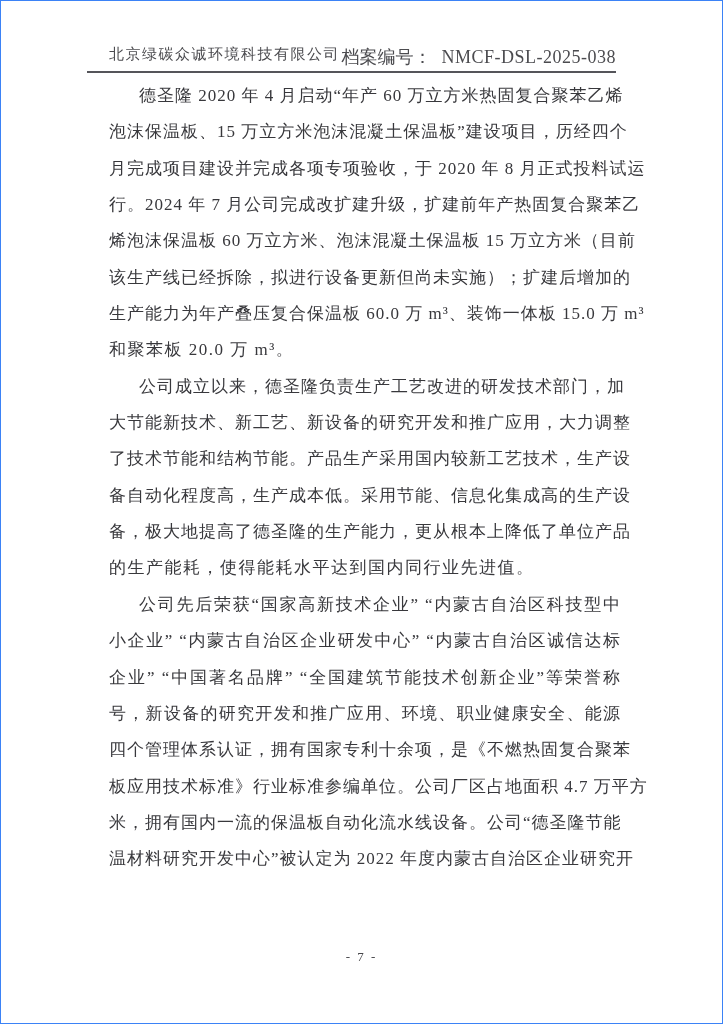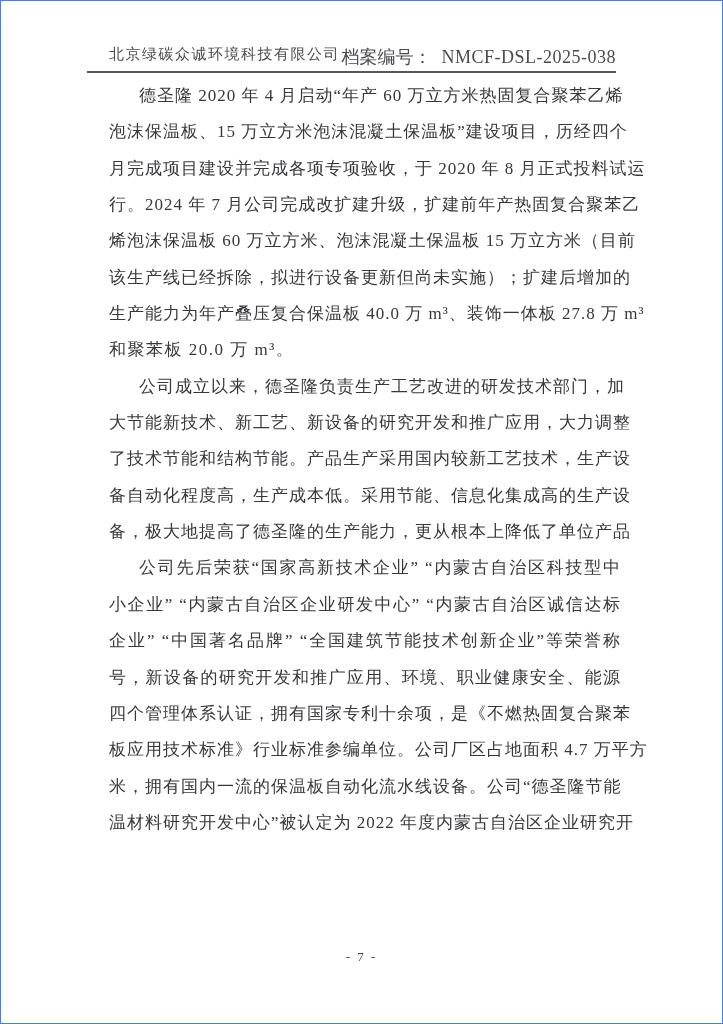--- a/index.html
+++ b/index.html
@@ -98,27 +98,28 @@
 
   <div class="header-rule"></div>
 
   <div class="doc-body" id="doc-body">
       <div class="line indent">德圣隆 2020 年 4 月启动“年产 60 万立方米热固复合聚苯乙烯</div>
       <div class="line">泡沫保温板、15 万立方米泡沫混凝土保温板”建设项目，历经四个</div>
       <div class="line">月完成项目建设并完成各项专项验收，于 2020 年 8 月正式投料试运</div>
       <div class="line">行。2024 年 7 月公司完成改扩建升级，扩建前年产热固复合聚苯乙</div>
       <div class="line">烯泡沫保温板 60 万立方米、泡沫混凝土保温板 15 万立方米（目前</div>
       <div class="line">该生产线已经拆除，拟进行设备更新但尚未实施）；扩建后增加的</div>
-      <div class="line">生产能力为年产叠压复合保温板 40.0 万 m³、装饰一体板 27.8 万 m³</div>
+      <div class="line">生产能力为年产叠压复合保温板 60.0 万 m³、装饰一体板 15.0 万 m³</div>
       <div class="line last">和聚苯板 20.0 万 m³。</div>
       <div class="line indent">公司成立以来，德圣隆负责生产工艺改进的研发技术部门，加</div>
       <div class="line">大节能新技术、新工艺、新设备的研究开发和推广应用，大力调整</div>
       <div class="line">了技术节能和结构节能。产品生产采用国内较新工艺技术，生产设</div>
       <div class="line">备自动化程度高，生产成本低。采用节能、信息化集成高的生产设</div>
       <div class="line">备，极大地提高了德圣隆的生产能力，更从根本上降低了单位产品</div>
+      <div class="line last">的生产能耗，使得能耗水平达到国内同行业先进值。</div>
       <div class="line indent">公司先后荣获“国家高新技术企业” “内蒙古自治区科技型中</div>
       <div class="line">小企业” “内蒙古自治区企业研发中心” “内蒙古自治区诚信达标</div>
       <div class="line">企业” “中国著名品牌” “全国建筑节能技术创新企业”等荣誉称</div>
       <div class="line">号，新设备的研究开发和推广应用、环境、职业健康安全、能源</div>
       <div class="line">四个管理体系认证，拥有国家专利十余项，是《不燃热固复合聚苯</div>
       <div class="line">板应用技术标准》行业标准参编单位。公司厂区占地面积 4.7 万平方</div>
       <div class="line">米，拥有国内一流的保温板自动化流水线设备。公司“德圣隆节能</div>
       <div class="line">温材料研究开发中心”被认定为 2022 年度内蒙古自治区企业研究开</div>
     </div>
 

